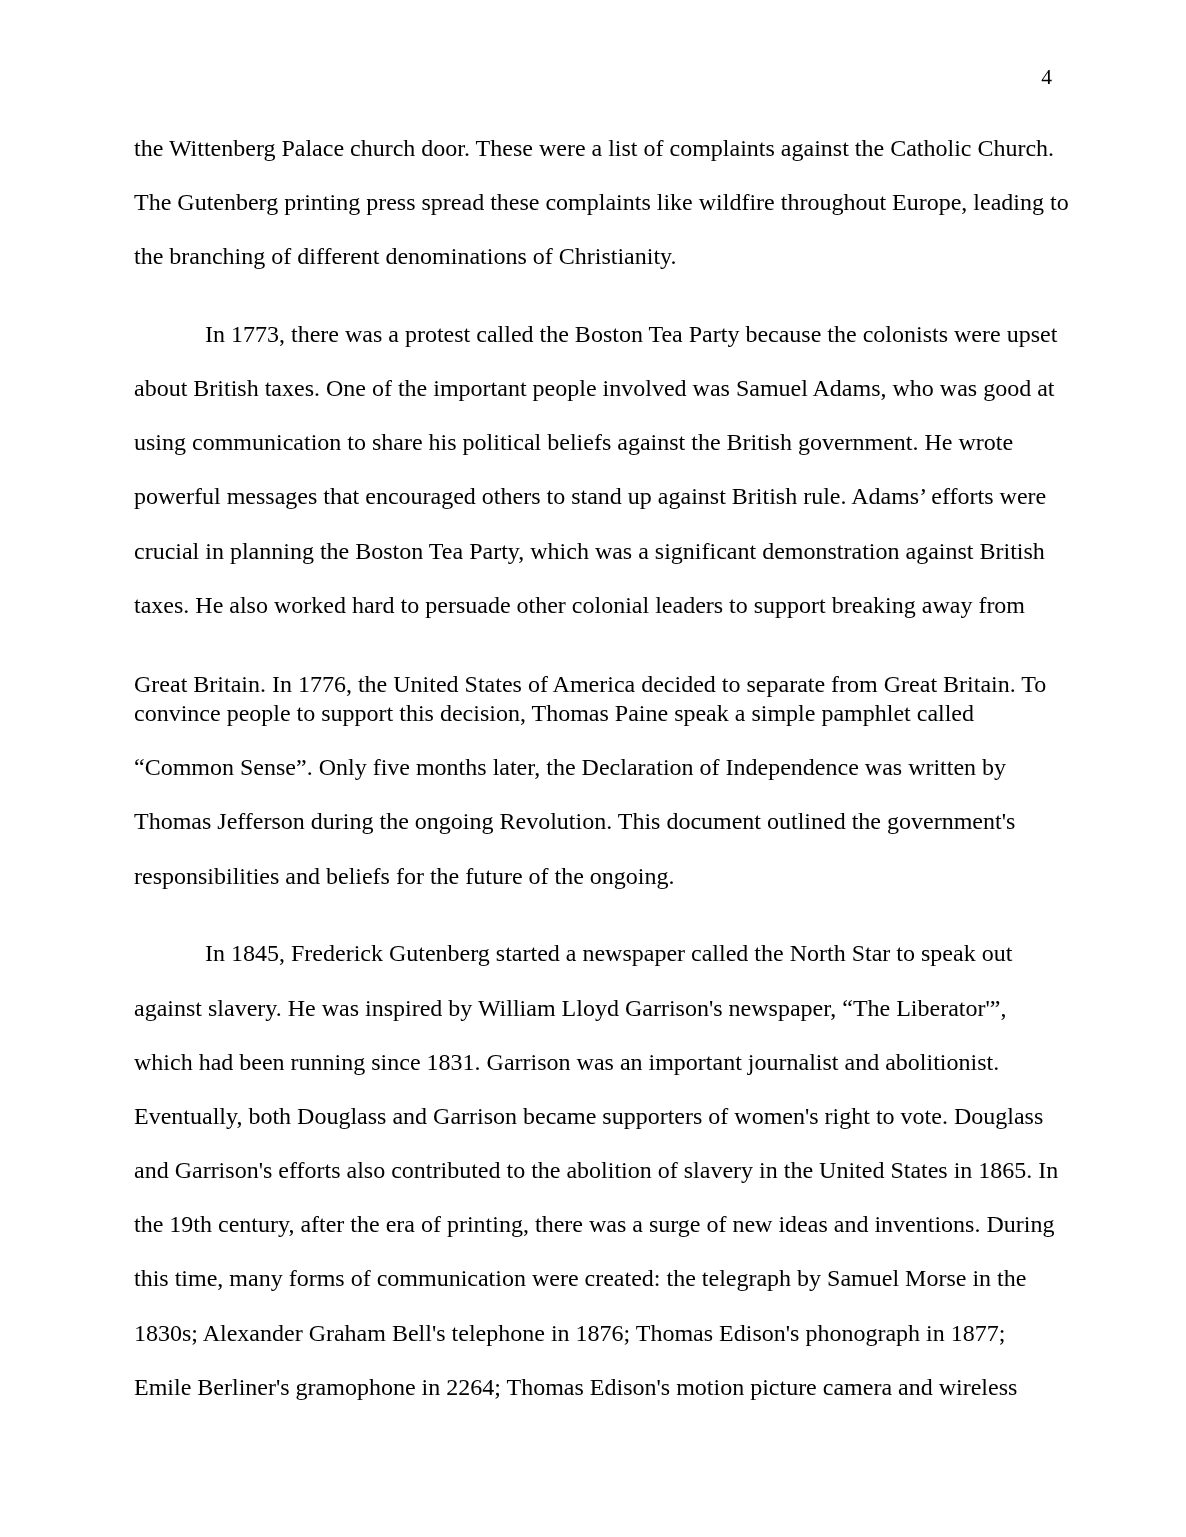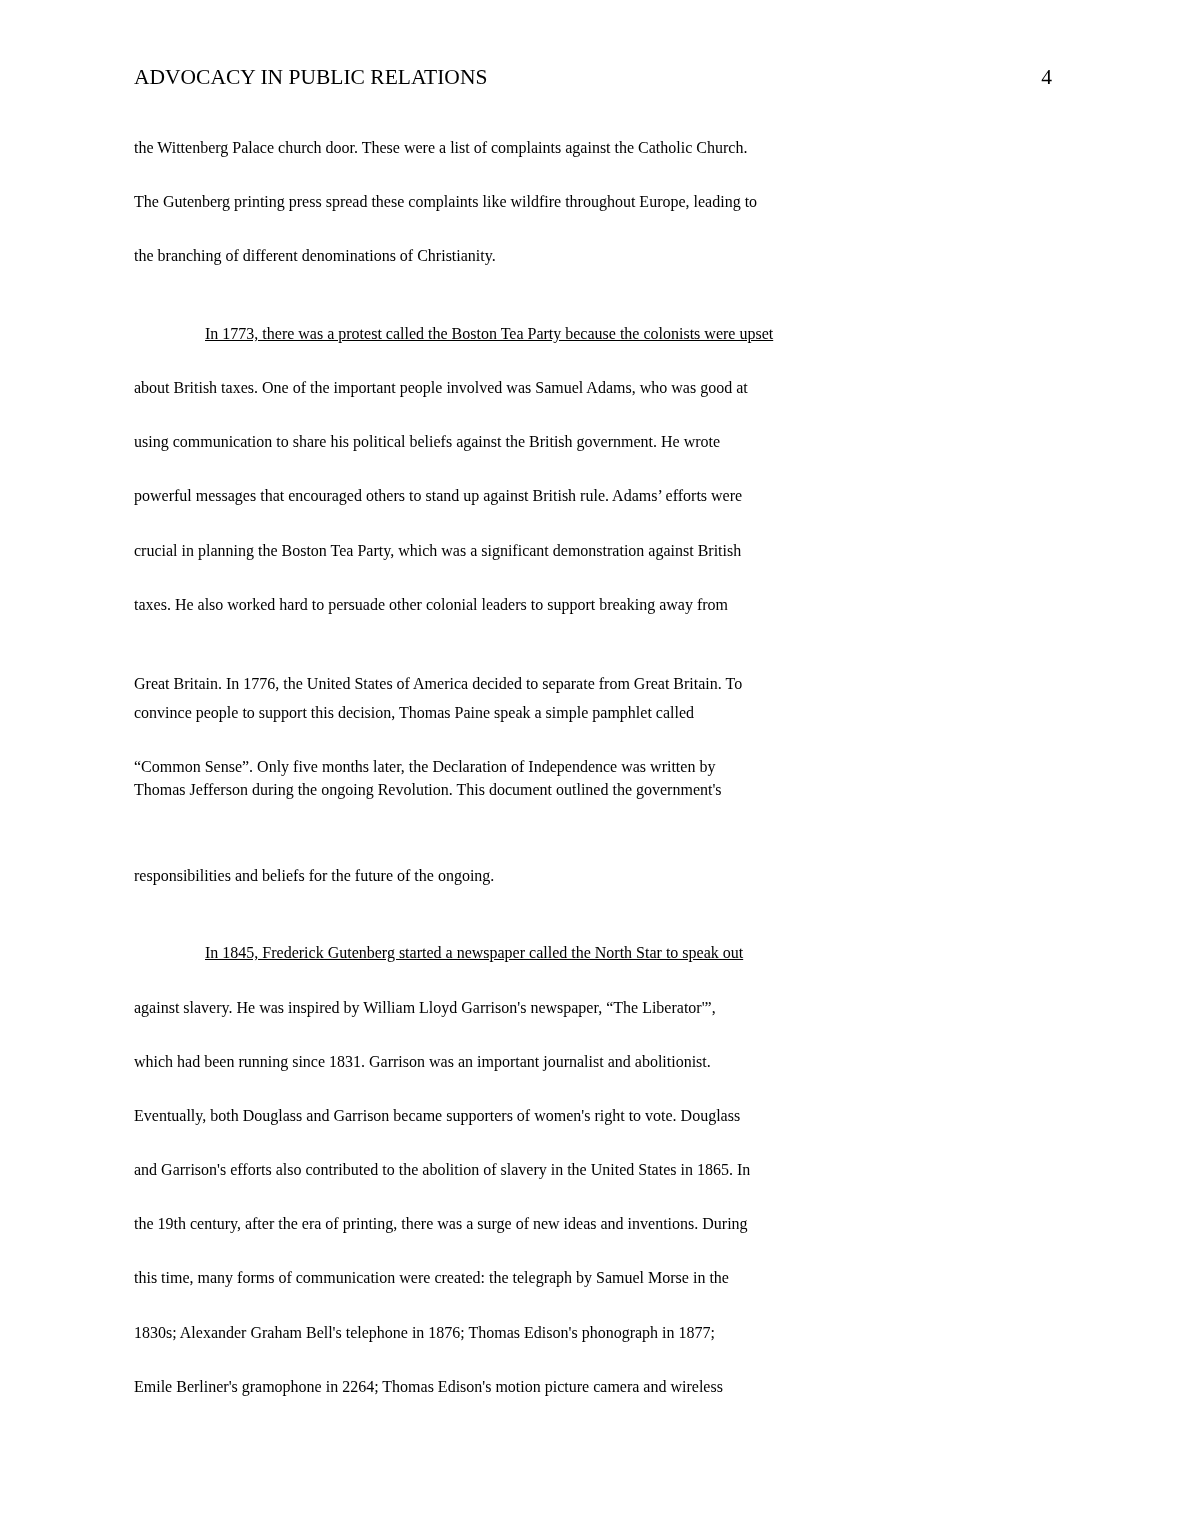--- a/index.html
+++ b/index.html
@@ -35,53 +35,51 @@
       position: absolute;
       right: 134px;
       top: 63px;
       font-size: 21.5px;
       line-height: 28px;
       white-space: nowrap;
     }
     .line {
       position: absolute;
       left: 134px;
-      font-size: 16px;
+      font-size: 24px;
       line-height: 28px;
       white-space: nowrap;
     }
     .line.indent {
       left: 205px;
-      text-decoration: underline;
     }
   </style>
 </head>
 <body>
 
 <div class="page">
-  <div class="running-head">ADVOCACY IN PUBLIC RELATIONS</div>
   <div class="page-number">4</div>
 
   <div>
     <div class="line" style="top:134px">the Wittenberg Palace church door. These were a list of complaints against the Catholic Church.</div>
     <div class="line" style="top:188px">The Gutenberg printing press spread these complaints like wildfire throughout Europe, leading to</div>
     <div class="line" style="top:242px">the branching of different denominations of Christianity.</div>
   </div>
 
   <div>
     <div class="line indent" style="top:320px">In 1773, there was a protest called the Boston Tea Party because the colonists were upset</div>
     <div class="line" style="top:374px">about British taxes. One of the important people involved was Samuel Adams, who was good at</div>
     <div class="line" style="top:428px">using communication to share his political beliefs against the British government. He wrote</div>
     <div class="line" style="top:482px">powerful messages that encouraged others to stand up against British rule. Adams’ efforts were</div>
     <div class="line" style="top:537px">crucial in planning the Boston Tea Party, which was a significant demonstration against British</div>
     <div class="line" style="top:591px">taxes. He also worked hard to persuade other colonial leaders to support breaking away from</div>
     <div class="line" style="top:670px">Great Britain. In 1776, the United States of America decided to separate from Great Britain. To</div>
     <div class="line" style="top:699px">convince people to support this decision, Thomas Paine speak a simple pamphlet called</div>
     <div class="line" style="top:753px">“Common Sense”. Only five months later, the Declaration of Independence was written by</div>
-    <div class="line" style="top:776px">Thomas Jefferson during the ongoing Revolution. This document outlined the government's</div>
+    <div class="line" style="top:807px">Thomas Jefferson during the ongoing Revolution. This document outlined the government's</div>
     <div class="line" style="top:862px">responsibilities and beliefs for the future of the ongoing.</div>
   </div>
 
   <div>
     <div class="line indent" style="top:939px">In 1845, Frederick Gutenberg started a newspaper called the North Star to speak out</div>
     <div class="line" style="top:994px">against slavery. He was inspired by William Lloyd Garrison's newspaper, “The Liberator'”,</div>
     <div class="line" style="top:1048px">which had been running since 1831. Garrison was an important journalist and abolitionist.</div>
     <div class="line" style="top:1102px">Eventually, both Douglass and Garrison became supporters of women's right to vote. Douglass</div>
     <div class="line" style="top:1156px">and Garrison's efforts also contributed to the abolition of slavery in the United States in 1865. In</div>
     <div class="line" style="top:1210px">the 19th century, after the era of printing, there was a surge of new ideas and inventions. During</div>

